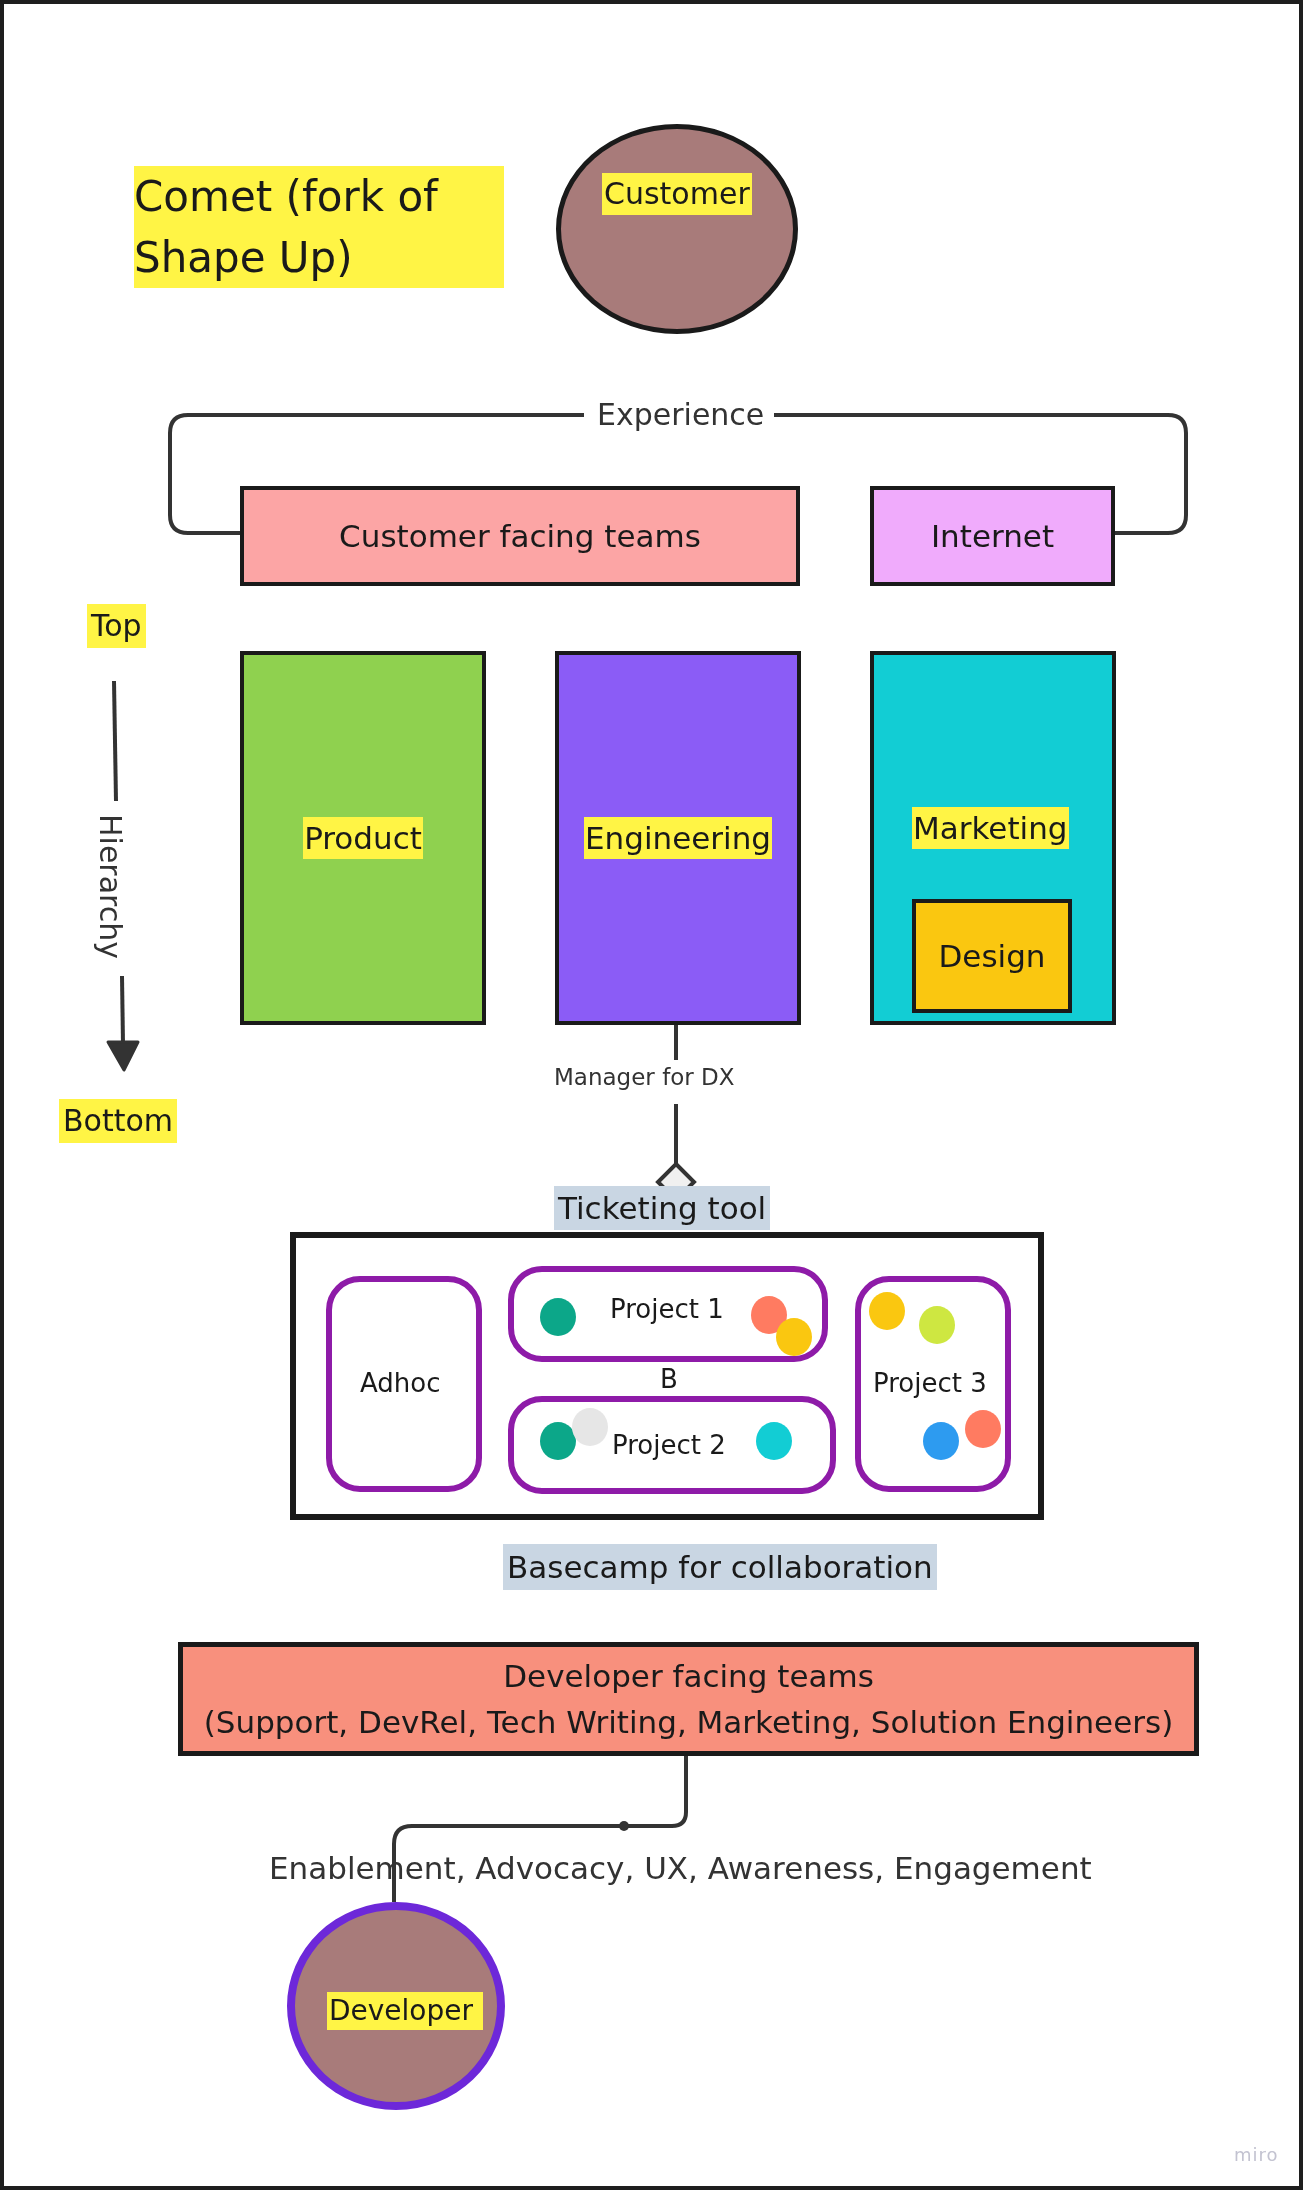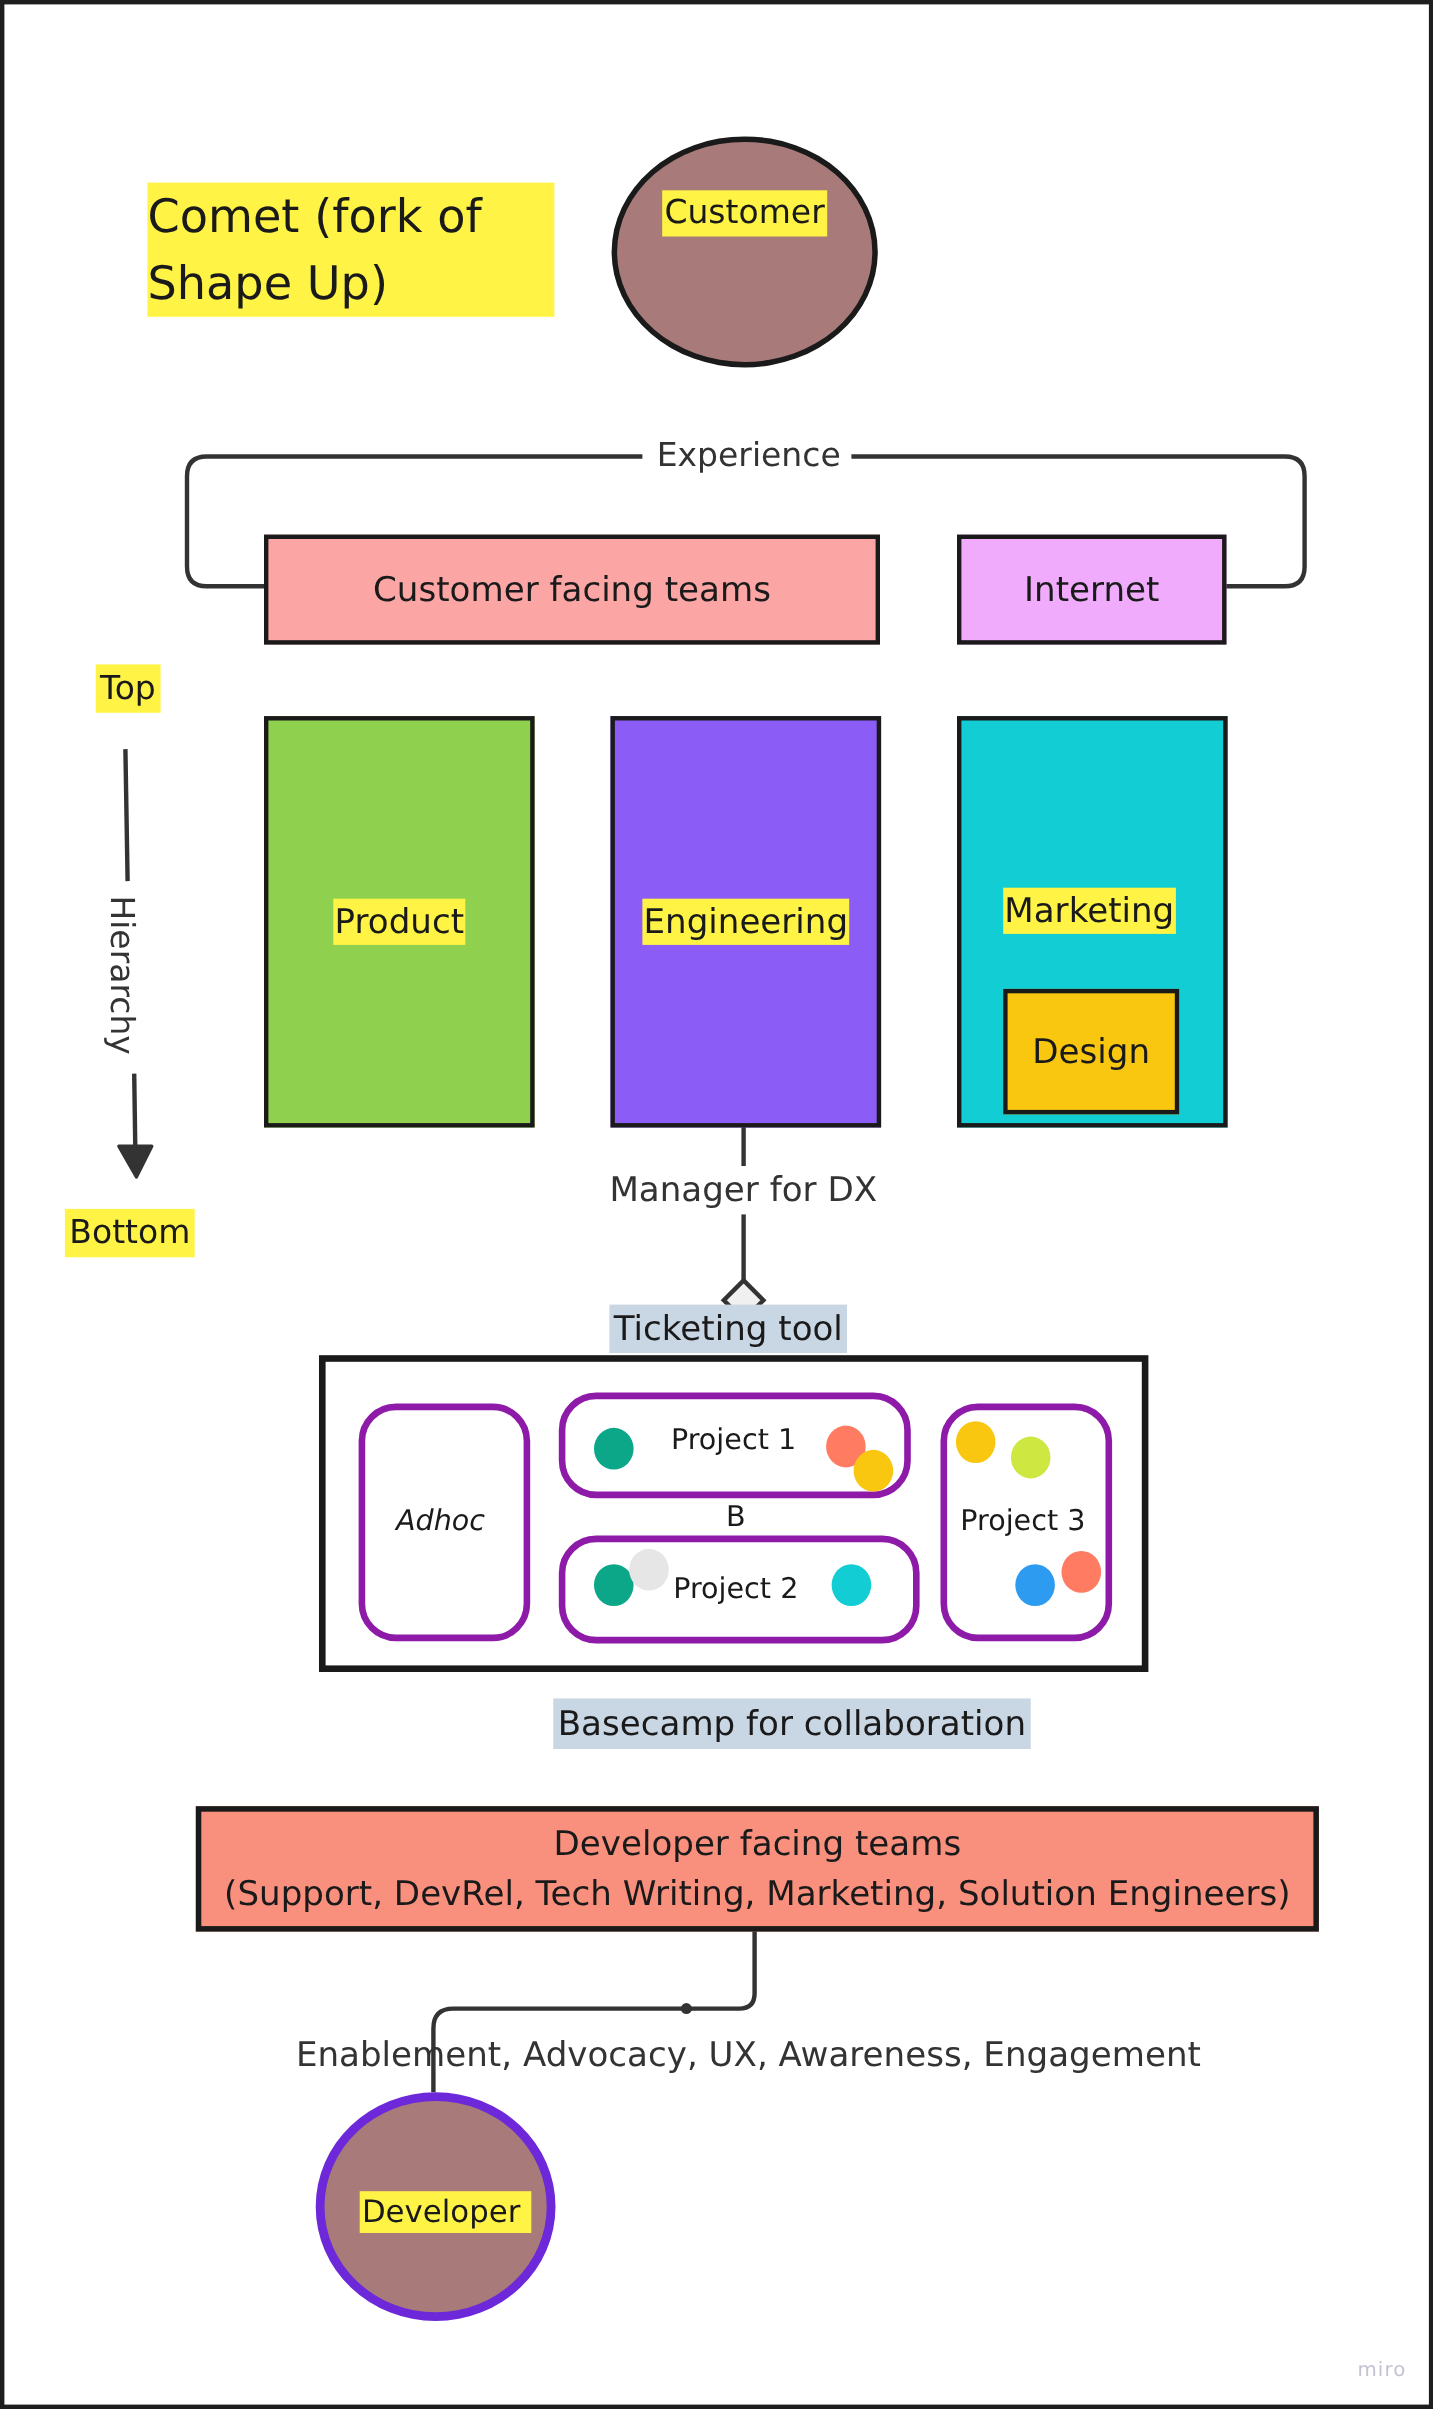--- a/index.html
+++ b/index.html
@@ -67,28 +67,28 @@
   <div class="box" style="left:551px;top:647px;width:246px;height:374px;background:#8b5cf6;">
     <span class="hl" style="font-size:31px;padding:3px 1px;">Engineering</span>
   </div>
   <div class="box" style="left:866px;top:647px;width:246px;height:374px;background:#12cdd4;">
     <span class="abs hl" style="left:38px;top:152px;font-size:31px;padding:3px 1px;">Marketing</span>
     <div class="box" style="left:38px;top:244px;width:160px;height:114px;background:#fac710;">
       <span class="txt" style="font-size:31px;">Design</span>
     </div>
   </div>
 
-  <div class="lbl" style="left:550px;top:1060px;font-size:31px;color:#333;">Manager for DX</div>
+  <div class="lbl" style="left:550px;top:1060px;font-size:23px;color:#333;">Manager for DX</div>
 
   <span class="abs hl-blue" style="left:550px;top:1182px;font-size:31px;padding:0 4px;line-height:44px;">Ticketing tool</span>
 
   <div class="abs" style="left:286px;top:1228px;width:754px;height:288px;border:6px solid #1a1a1a;box-sizing:border-box;background:#fff;">
 
     <div class="pill" style="left:30px;top:38px;width:156px;height:216px;">
-      <span class="lbl" style="left:28px;top:86px;font-style:italic;">Adhoc</span>
+      <span class="lbl" style="left:28px;top:86px;">Adhoc</span>
     </div>
 
     <div class="pill" style="left:212px;top:28px;width:320px;height:96px;">
       <span class="lbl" style="left:96px;top:22px;">Project 1</span>
       <span class="dot" style="left:26px;top:26px;background:#0ca789;"></span>
       <span class="dot" style="left:237px;top:24px;background:#ff7b61;"></span>
       <span class="dot" style="left:262px;top:46px;background:#fac710;"></span>
     </div>
 
     <span class="lbl" style="left:364px;top:126px;">B</span>

